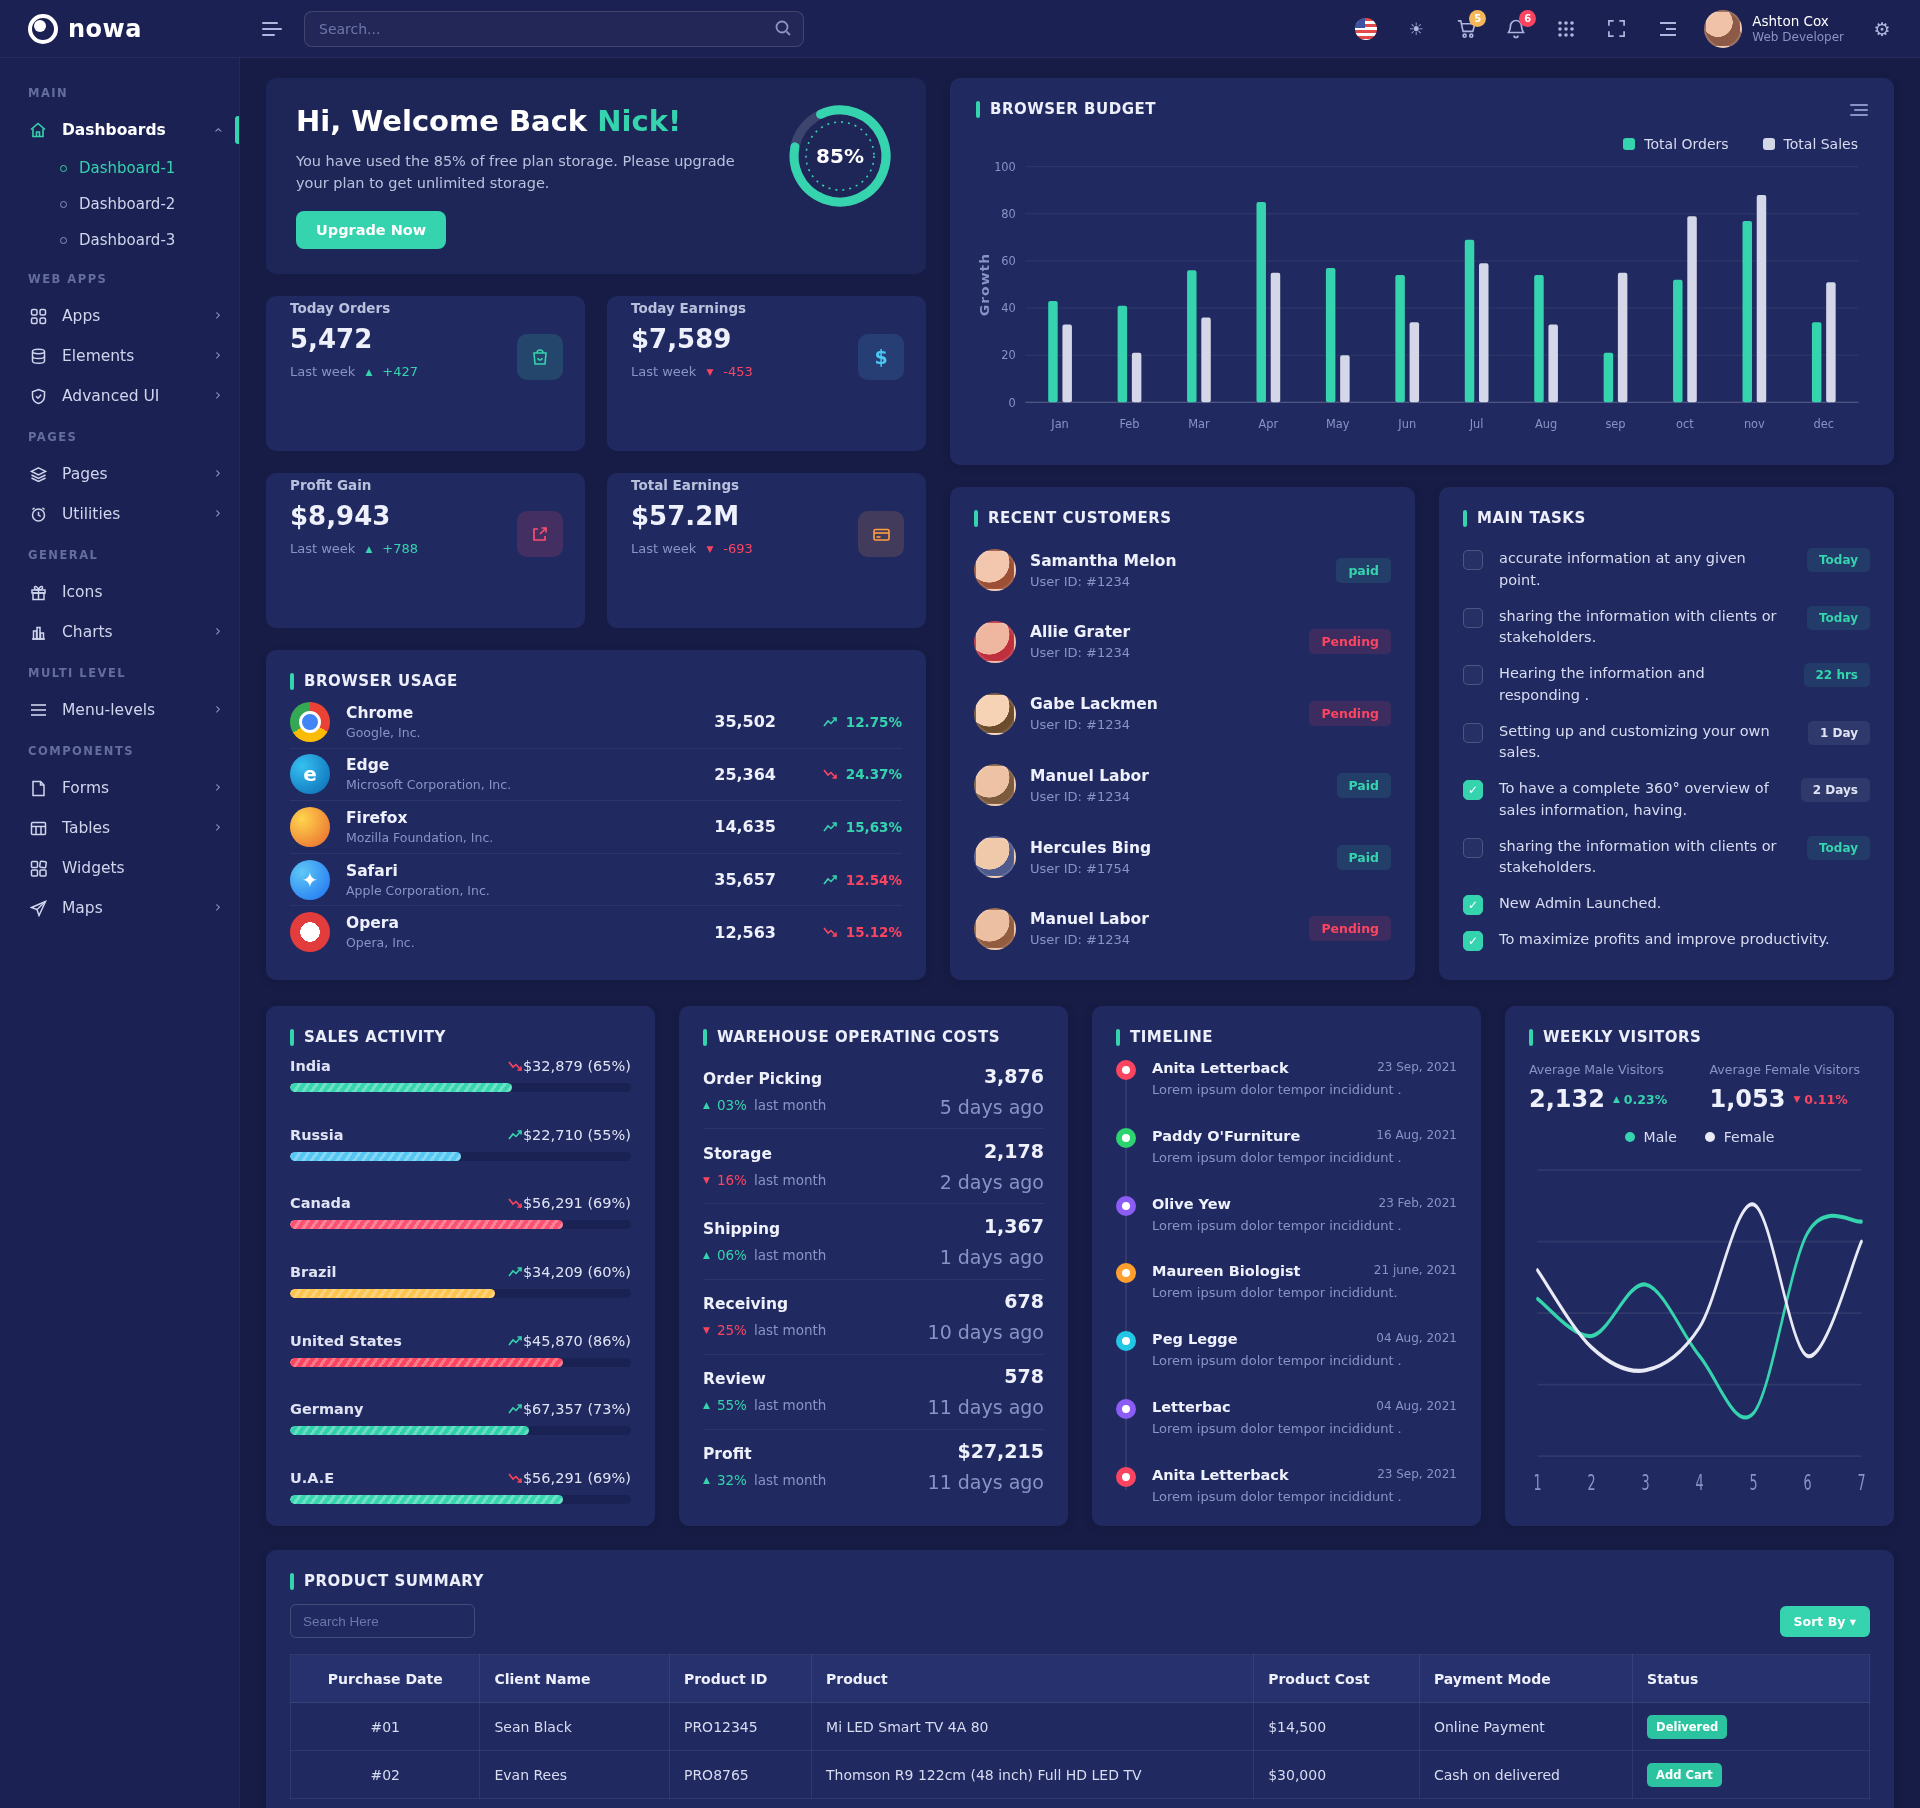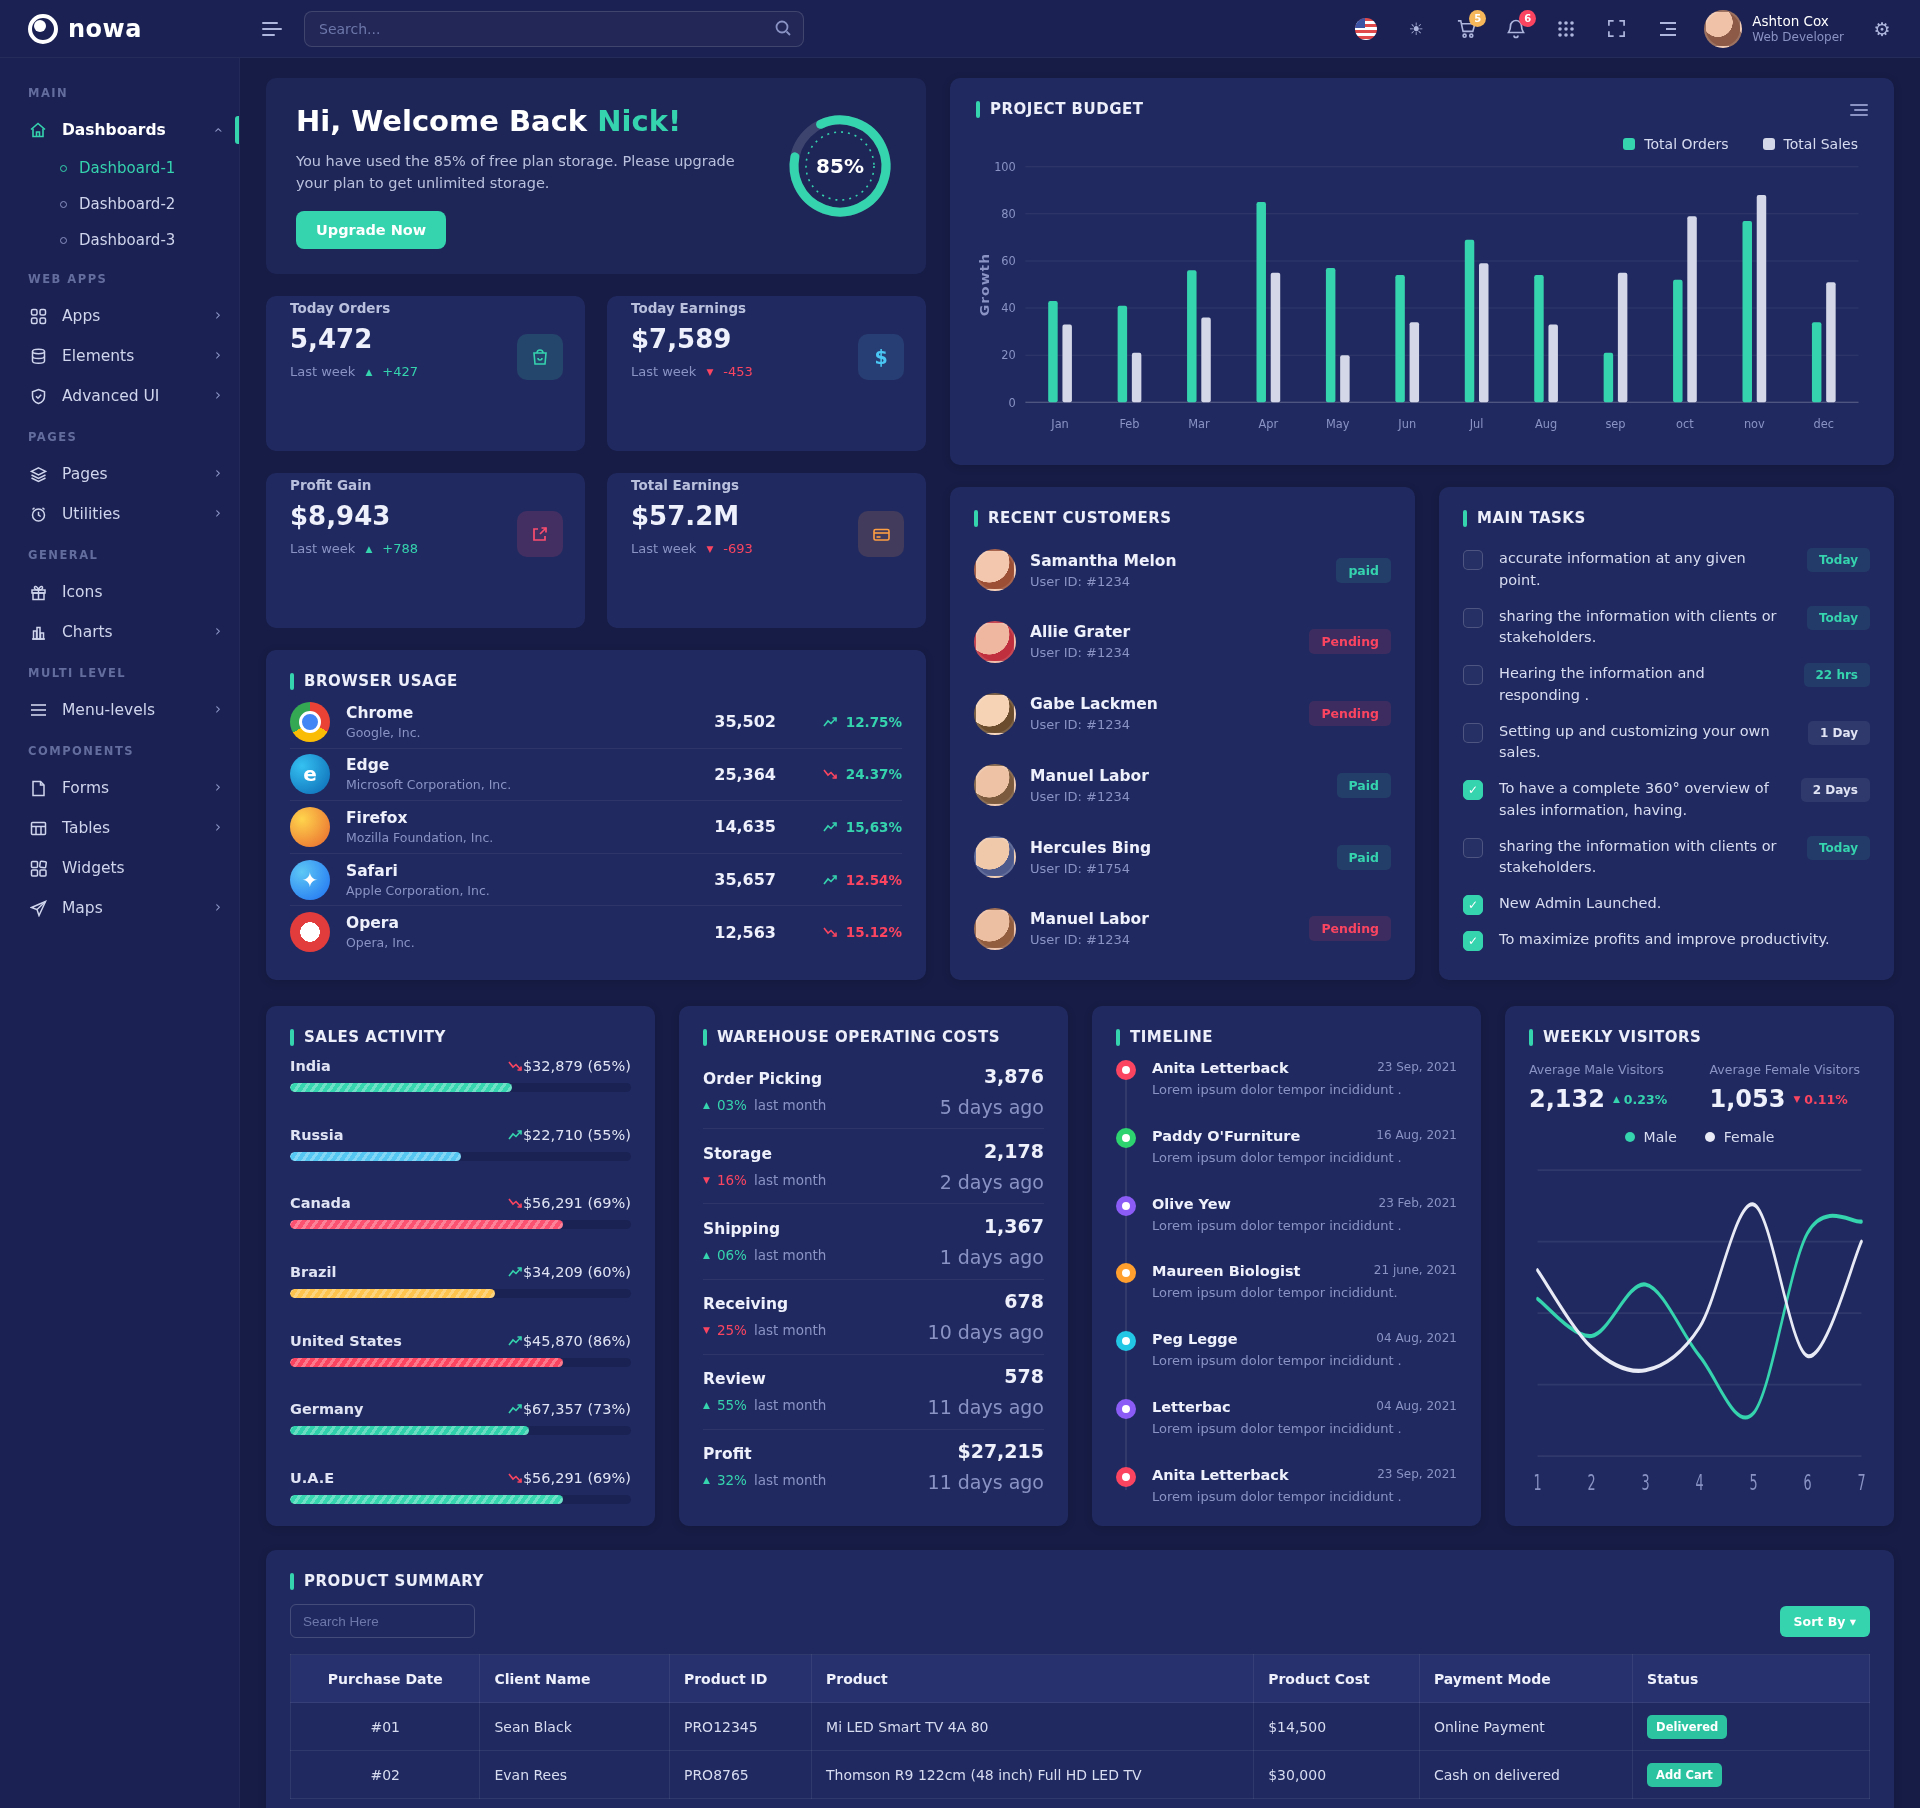--- a/index.html
+++ b/index.html
@@ -67,21 +67,21 @@
   .row1{display:flex;gap:24px;height:902px;}
   .col-left{width:660px;min-width:660px;display:flex;flex-direction:column;gap:22px;}
   .col-right{flex:1;display:flex;flex-direction:column;gap:22px;}
 
   
   .welcome{height:196px;background:#1e2657;border-radius:10px;padding:26px 30px;position:relative;}
   .welcome h1{font-size:29px;font-weight:bold;color:#fff;margin-bottom:12px;}
   .welcome h1 .hl{color:#35d3ae;}
   .welcome p{font-size:14.5px;color:#b9c0dd;line-height:1.55;width:470px;margin-bottom:16px;}
   .btn-teal{display:inline-block;background:#35d3ae;color:#fff;font-weight:bold;font-size:14.5px;border:none;border-radius:8px;padding:11px 20px;cursor:pointer;font-family:inherit;}
-  .ring-wrap{position:absolute;right:26px;top:28px;width:120px;height:120px;}
+  .ring-wrap{position:absolute;right:26px;top:18px;width:120px;height:120px;}
   .ring-label{position:absolute;inset:0;display:flex;align-items:center;justify-content:center;font-size:20px;font-weight:bold;color:#fff;}
 
   
   .stat-grid{display:grid;grid-template-columns:1fr 1fr;gap:22px;}
   .stat-card{height:155px;background:#212a60;border-radius:10px;padding:4px 24px;position:relative;}
   .stat-label{font-size:13.5px;font-weight:bold;color:#b9c0dd;margin-bottom:8px;}
   .stat-value{font-size:26px;font-weight:bold;color:#eef1fb;margin-bottom:10px;}
   .stat-foot{font-size:13px;color:#8a93c4;display:flex;align-items:center;gap:10px;}
   .stat-ic{position:absolute;right:22px;top:38px;width:46px;height:46px;border-radius:10px;display:flex;align-items:center;justify-content:center;font-size:19px;font-weight:bold;}
   .ic-teal{background:rgba(53,211,174,.16);color:#35d3ae;}
@@ -619,21 +619,21 @@
                 <span class="pct c-red">15.12%</span>
               </div>
           </div>
         </div>
       </div>
     </div>
 
     <div class="col-right">
       <div class="card budget-card">
         <div class="budget-head">
-          <div class="card-title">PROJECT BUDGET</div>
+          <div class="card-title">BROWSER BUDGET</div>
           <span class="kebab">
               <i></i>
               <i></i>
               <i></i>
             </span>
         </div>
         <div class="legend-row">
           <span class="legend-item">
               <span class="legend-sq" id="leg-sq-0" style="background: rgb(53, 211, 174);"></span>
               <span>Total Orders</span>

